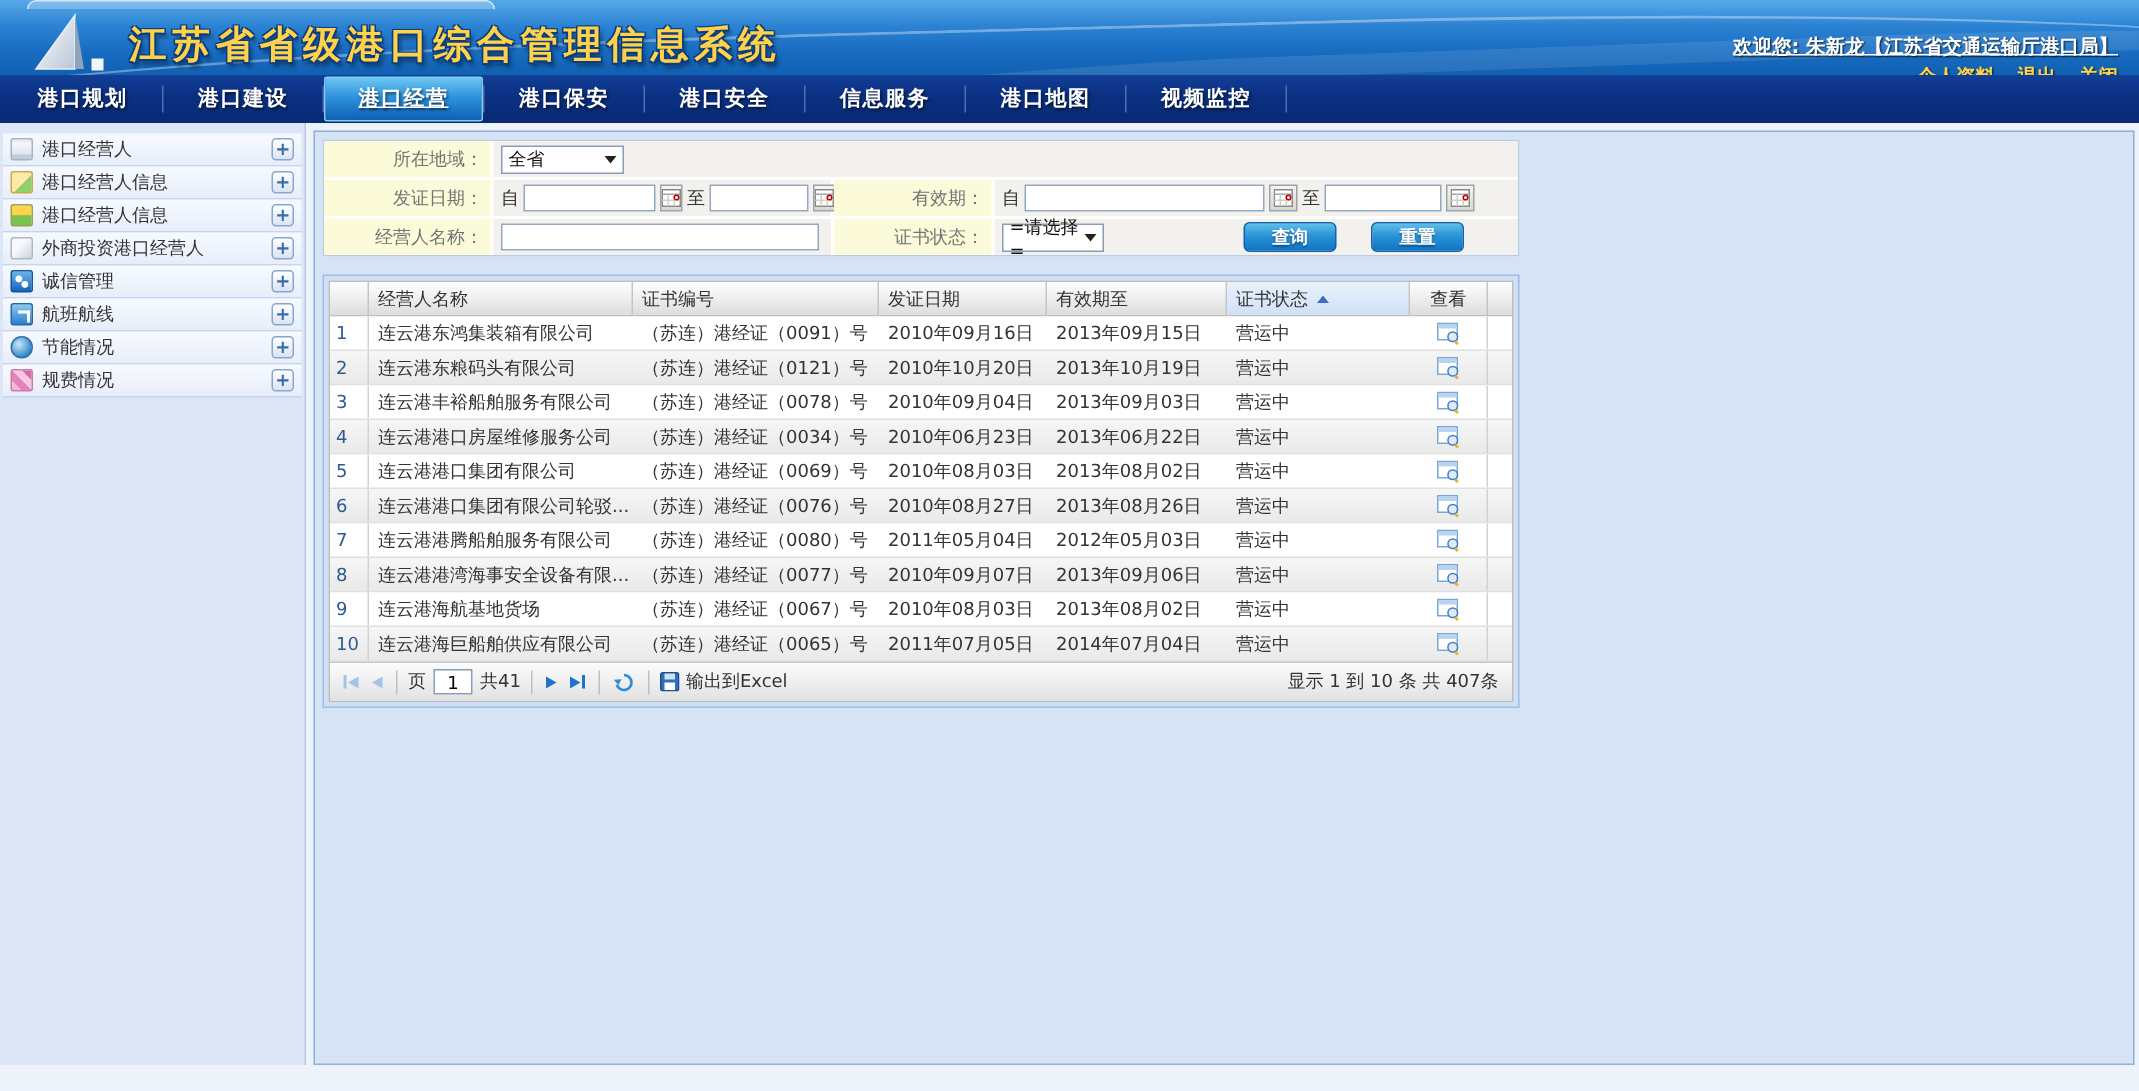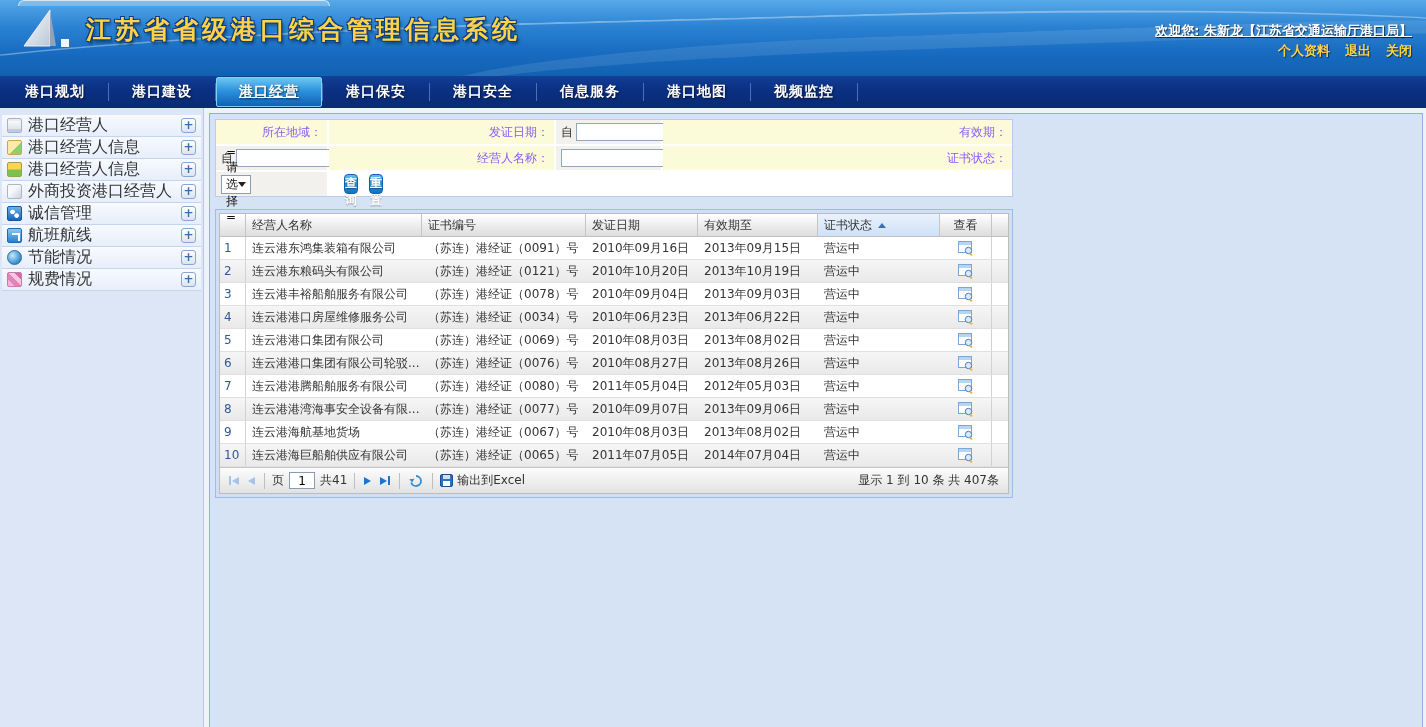--- a/index.html
+++ b/index.html
@@ -1,21 +1,21 @@
 <!DOCTYPE html>
 <html><head>
 <meta charset="utf-8">
 <style>
   * { margin:0; padding:0; box-sizing:border-box; }
   html,body { background:#eef2f9; }
   body { font-family:"DejaVu Sans","Liberation Sans",sans-serif; }
   .page { position:relative; width:1426px; height:727px; overflow:hidden; background:#eef2f9; }
 
   
-  .header { position:relative; height:76px;
+  .header { position:relative; height:50px;
     background:linear-gradient(180deg,#57a9e8 0%,#2b82d2 35%,#176bc0 70%,#1161b2 100%); overflow:hidden; }
   .hdr-swoosh1 { position:absolute; left:-10%; top:18px; width:120%; height:90px;
     border-top:2px solid rgba(255,255,255,.35); border-radius:50% / 60%; transform:rotate(-1.5deg); }
   .hdr-swoosh2 { position:absolute; left:30%; top:30px; width:90%; height:80px;
     border-top:14px solid rgba(255,255,255,.10); border-radius:50% / 70%; transform:rotate(-2deg); }
   .browser-tab-hint { position:absolute; left:18px; top:0; width:312px; height:6px;
     border:1px solid rgba(255,255,255,.65); border-bottom:none; border-radius:7px 7px 0 0; background:rgba(255,255,255,.25); }
   .logo { position:absolute; left:20px; top:8px; }
   .app-title { position:absolute; left:86px; top:13px; font-size:25px; font-weight:bold; letter-spacing:4px;
     color:#ffd24a; text-shadow:1px 1px 0 #0d3d7e,-1px -1px 0 #0d3d7e,1px -1px 0 #0d3d7e,-1px 1px 0 #0d3d7e,2px 3px 3px rgba(0,0,0,.45); }
@@ -32,21 +32,21 @@
   .nav-tab.active { background:linear-gradient(180deg,#6cc6f2 0%,#2e93dd 45%,#0f61b6 100%);
     border:1px solid #7fd0f5; border-radius:2px; margin:1px 0;text-decoration:underline; }
   .nav-sep { width:1px; height:18px; align-self:center; background:#4f6fb5; }
 
   
   .body { position:relative; height:637px; background:#eef2f9; }
   .sidebar { position:absolute; left:0; top:0; width:204px; height:628px; background:#dde6f6;
     border-right:1px solid #b9c8e4; padding-top:7px; }
   .side-item { height:22px; margin:0 2px; display:flex; align-items:center; gap:6px; padding:0 5px;
     background:linear-gradient(180deg,#f7faff 0%,#e7eefa 100%); border-bottom:1px solid #c6d5ef; cursor:pointer; }
-  .si-label { flex:1; font-size:16px; color:#333; white-space:nowrap; overflow:hidden;font-family:Liberation Serif, serif; }
+  .si-label { flex:1; font-size:12px; color:#333; white-space:nowrap; overflow:hidden;font-family:Liberation Serif, serif; }
   .plus { width:15px; height:15px; flex:none; border:1px solid #8aa6cc; border-radius:3px;
     background:linear-gradient(#ffffff,#d9e4f4); color:#3a6ea5; font-size:12px; font-weight:bold;
     line-height:13px; text-align:center; cursor:pointer; }
   .si { width:15px; height:15px; flex:none; border-radius:2px; position:relative; }
   .ic-news { background:linear-gradient(#fdfdfd,#d8dce6); border:1px solid #a8b2c2;
     box-shadow:inset 0 -5px 0 -2px #c2cbdc, inset 0 4px 0 -2px #e8edf5; }
   .ic-folder { background:linear-gradient(135deg,#ffe9a8 55%,#8fd06a 56%); border:1px solid #c9a94e; }
   .ic-crane { background:linear-gradient(180deg,#ffd34e 48%,#7cc24e 52%); border:1px solid #9aa24f; }
   .ic-hand { background:linear-gradient(135deg,#f6f8fb 40%,#c9d2de); border:1px solid #aeb6c2; }
   .ic-trust { border:1px solid #1057a0;
@@ -60,21 +60,21 @@
     background:radial-gradient(circle at 35% 35%,#c8e7f9,#2e86c8 75%); }
   .ic-cubes { border:1px solid #c77ba5;
     background:linear-gradient(45deg,#f3b6d8 25%,#e383b8 25% 50%,#f7c6e0 50% 75%,#d66ba8 75%); }
 
   .content { position:absolute; left:209px; right:3px; top:5px; bottom:9px;
     background:#d6e3f5; border:1px solid #8fafdf; }
 
   
   .form-panel { width:798px; margin:5px 0 0 5px; border:1px solid #b9cce9; background:#fff;
     display:grid; grid-template-columns:111px 225px 105px 1fr; grid-auto-rows:24px; gap:2px; }
-  .flabel { background:#fbfbda; font-size:12px; color:#8b5cf6; text-align:right; line-height:24px; padding-right:5px; white-space:nowrap; }
+  .flabel { background:#fbfbda; font-size:12px; color:#737373; text-align:right; line-height:24px; padding-right:5px; white-space:nowrap; }
   .ffield { background:#f2f1ed; display:flex; align-items:center; gap:3px; padding-left:5px; font-size:12px; color:#333; }
   .span3 { grid-column:2 / 5; }
   .selbox { height:19px; background:#fff; border:1px solid #8a9cb2; display:flex; align-items:center;
     font-size:12px; color:#111; padding:0 4px; cursor:pointer; }
   .selbox .caret { margin-left:auto; width:0; height:0; border-left:4px solid transparent;
     border-right:4px solid transparent; border-top:5px solid #222; }
   .tin { height:18px; border:1px solid #92a6bd; background:#fff; font-size:12px; padding:0 3px;
     font-family:"DejaVu Sans","Liberation Sans",sans-serif; }
   .cal-btn { width:19px; height:18px; padding:0; border:1px solid #9aa4ae; background:linear-gradient(#f4f4f1,#d9d9d3);
     display:flex; align-items:center; justify-content:center; cursor:pointer; }
@@ -229,20 +229,26 @@
     <span class="si ic-cubes"></span>
     <span class="si-label">规费情况</span>
     <span class="plus">+</span>
   </div>
       </div>
 
     <div class="content">
 
       <div class="form-panel">
         <div class="flabel">所在地域：</div>
+        <div class="ffield span3">
+          <div class="selbox" style="width:82px;">
+            <span>全省</span>
+            <span class="caret"></span>
+          </div>
+        </div>
 
         <div class="flabel">发证日期：</div>
         <div class="ffield">
           <span>自</span>
           <input class="tin" style="width: 88px;">
           <button class="cal-btn">
             <svg width="13" height="12">
                 <rect x="0.5" y="0.5" width="12" height="11" fill="#fff" stroke="#8a8a84"></rect>
                 <line x1="0.5" y1="3.5" x2="12.5" y2="3.5" stroke="#9aa4ae"></line>
                 <line x1="4.5" y1="3.5" x2="4.5" y2="11.5" stroke="#cfcfc9"></line>
@@ -296,21 +302,21 @@
         <div class="ffield">
           <input class="tin" style="width: 212px;" value="">
         </div>
         <div class="flabel">证书状态：</div>
         <div class="ffield">
           <div class="selbox" style="width:68px;align-items:center;">
             <span>=请选择=</span>
             <span class="caret"></span>
           </div>
           <button class="btn" style="margin-left:90px;text-align:center;">查询</button>
-          <button class="btn" style="margin-left:8px;">重置</button>
+          <button class="btn" style="margin-left:20px;">重置</button>
         </div>
       </div>
 
       <div class="table-panel">
         <div class="tgrid">
           <div class="thead">
             <div class="th c-num"></div>
             <div class="th c-name">经营人名称</div>
             <div class="th c-cert">证书编号</div>
             <div class="th c-issue">发证日期</div>

